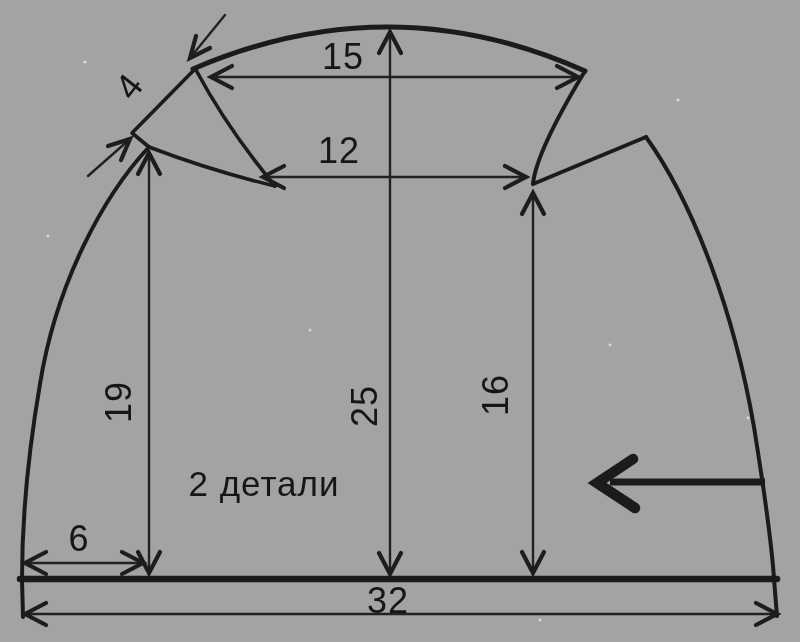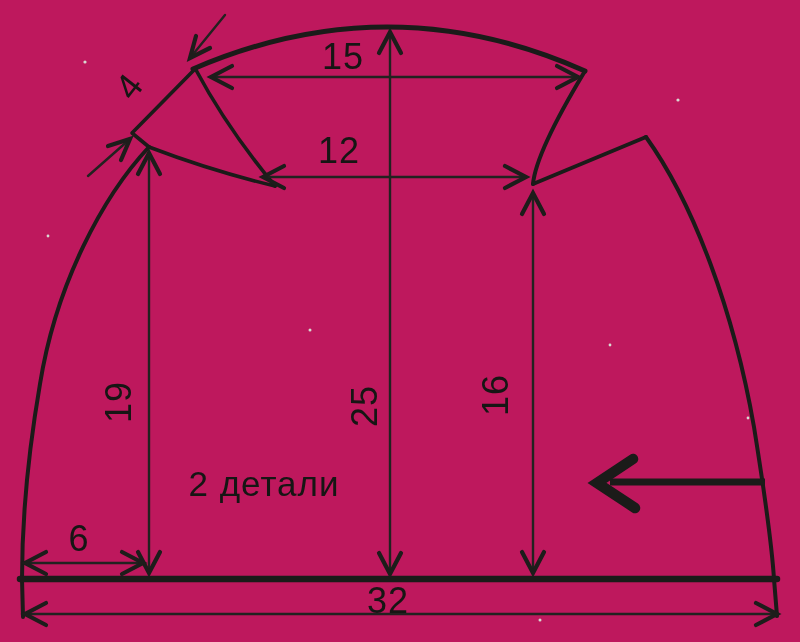--- a/index.html
+++ b/index.html
@@ -4,21 +4,21 @@
 <style>
   html, body {
     margin: 0;
     padding: 0;
     background: #ffffff;
   }
   .page {
     position: relative;
     width: 800px;
     height: 642px;
-    background: #be185d;
+    background: #a3a3a3;
     overflow: hidden;
     font-family: "Liberation Sans", sans-serif;
   }
   svg { display: block; }
   .outline   { stroke: #1b1b19; fill: none; stroke-linecap: round; stroke-linejoin: round; }
   .dimline   { stroke: #222220; fill: none; stroke-width: 2.4; stroke-linecap: round; }
   .arrowhead { stroke: #1d1d1b; fill: none; stroke-width: 4.2; stroke-linecap: round; stroke-linejoin: miter; }
   .dimtext   { fill: #161614; font-size: 36px; letter-spacing: 1px; }
   .notetext  { fill: #161614; font-size: 35px; letter-spacing: 1px; }
   .speck     { fill: #d9d9d2; }

